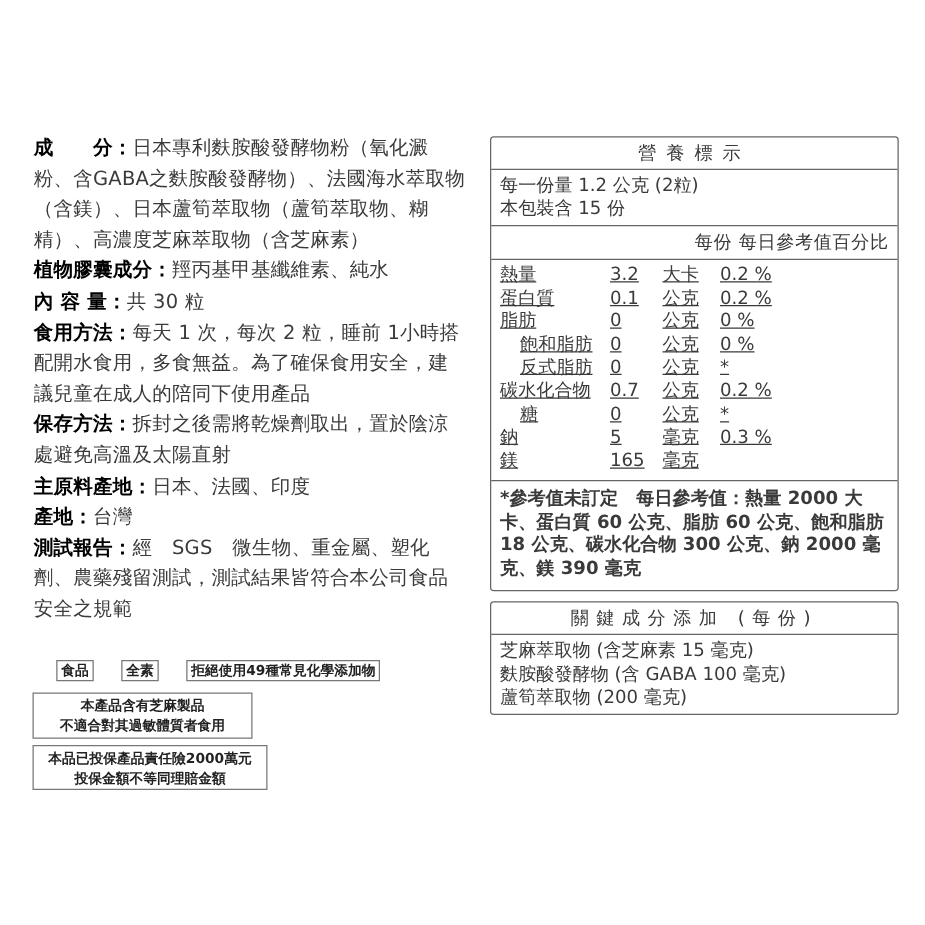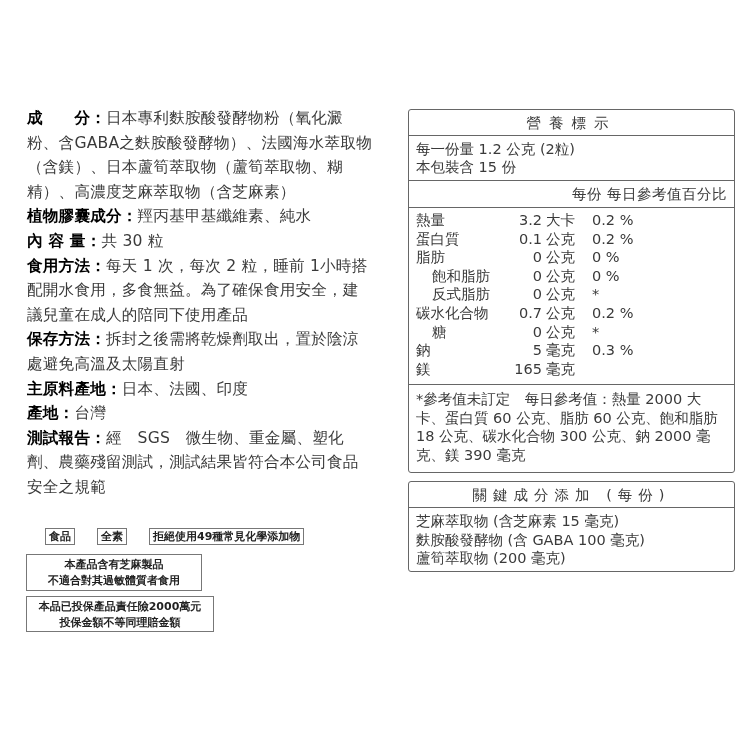--- a/index.html
+++ b/index.html
@@ -11,37 +11,37 @@
   .left b { font-weight: bold; color: #000000; }
   .badges { position: absolute; left: 27px; top: 528px; display: flex; gap: 4px; }
   .badge { border: 1px solid #777; font-size: 11px; line-height: 15px; padding: 0 3px;
            color: #222; font-weight: bold; height: 15px; margin-left: 18px; }
   .notice { position: absolute; left: 26px; border: 1px solid #777; font-size: 11px;
             line-height: 15.5px; text-align: center; color: #222; font-weight: bold;
             padding: 2px 8px; box-sizing: border-box; }
   .n1 { top: 554px; width: 176px; height: 37px; }
   .n2 { top: 596px; width: 188px; height: 36px; }
 
-  .box { position: absolute; left: 408px; width: 327px; border: 1.2px solid #666;
+  .box { position: absolute; left: 392px; width: 327px; border: 1.2px solid #666;
          border-radius: 3px; box-sizing: border-box; font-size: 14.5px; color: #3a3a3a; }
   .b1 { top: 109px; height: 364px; }
   .b2 { top: 481px; height: 91px; }
   .row { border-bottom: 1.2px solid #666; box-sizing: border-box; padding: 0 7px; }
   .row:last-child { border-bottom: none; }
   .title { text-align: center; letter-spacing: 8px; height: 26px; line-height: 26px; }
   .serv { height: 45px; line-height: 18px; padding-top: 4px; }
   .hdr { height: 27px; line-height: 26px; text-align: right; letter-spacing: 0.5px; }
   .ntab { height: 177px; padding-top: 3px; }
-  .nrow { display: flex; height: 18.6px; line-height: 18.6px; }
+  .nrow { display: flex; height: 18.6px; line-height: 18.6px; text-decoration: underline; }
   .nrow .nm { width: 88px; }
   .nrow .nm.ind { padding-left: 16px; width: 72px; }
-  .nrow .val { width: 38px; text-align: right; }
+  .nrow .val { width: 38px; }
   .nrow .unit { width: 46px; padding-left: 4px; }
   .nrow .pct { flex: 1; text-align: left; }
-  .foot { padding-top: 5px; line-height: 18.5px; }
+  .foot { padding-top: 5px; line-height: 18.5px; font-weight: bold; }
   .kl { line-height: 18.5px; padding-top: 4px; }
 </style>
 </head>
 <body>
 
 <div class="left">
   <p><b>成　　分：</b><span>日本專利麩胺酸發酵物粉（氧化澱粉、含GABA之麩胺酸發酵物）、法國海水萃取物（含鎂）、日本蘆筍萃取物（蘆筍萃取物、糊精）、高濃度芝麻萃取物（含芝麻素）</span></p>
   <p><b>植物膠囊成分：</b><span>羥丙基甲基纖維素、純水</span></p>
   <p><b>內 容 量：</b><span>共 30 粒</span></p>
   <p><b>食用方法：</b><span>每天 1 次，每次 2 粒，睡前 1小時搭配開水食用，多食無益。為了確保食用安全，建議兒童在成人的陪同下使用產品</span></p>

